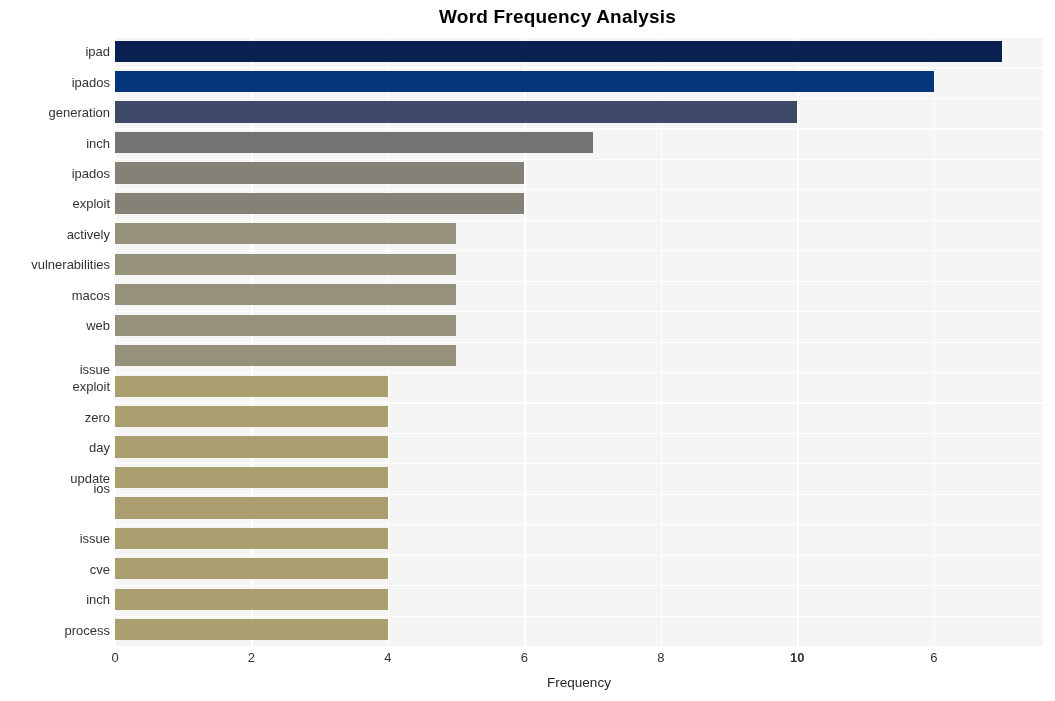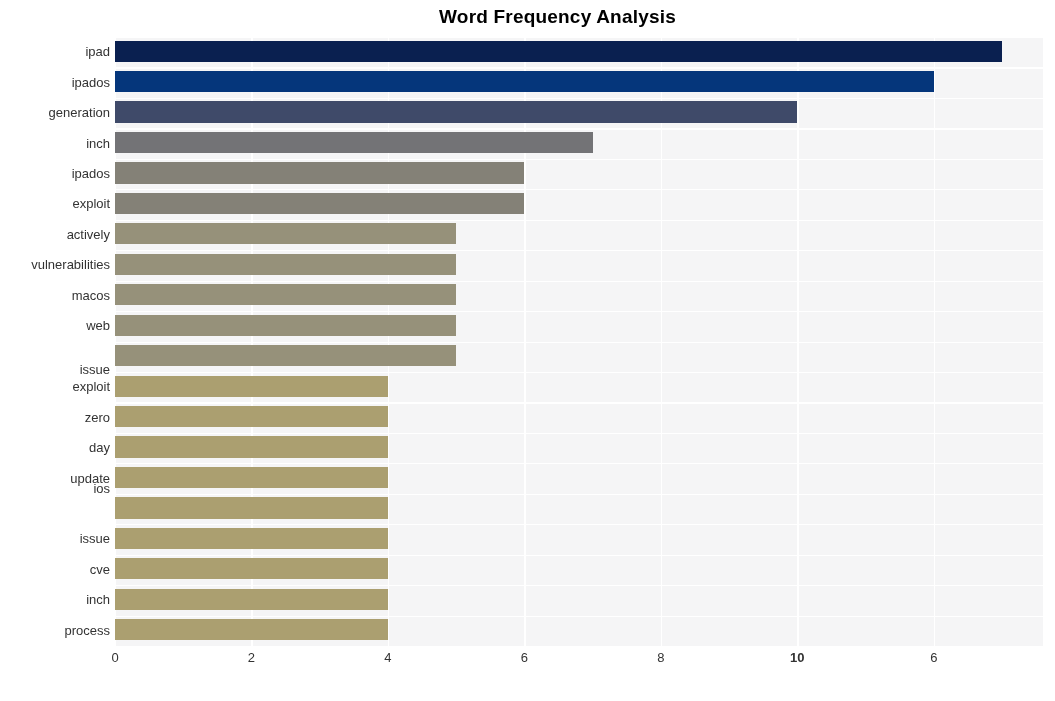--- a/index.html
+++ b/index.html
@@ -240,14 +240,15 @@
   <div id="xtick-layer">
       <div class="xtick" style="left: 115px;">0</div>
       <div class="xtick" style="left: 251.471px;">2</div>
       <div class="xtick" style="left: 387.941px;">4</div>
       <div class="xtick" style="left: 524.412px;">6</div>
       <div class="xtick" style="left: 660.882px;">8</div>
       <div class="xtick" style="left: 797.353px; font-weight: bold;">10</div>
       <div class="xtick" style="left: 933.824px;">6</div>
     </div>
 
+  <div id="xaxis-label">Frequency</div>
 
 </div>
 
 </body></html>

